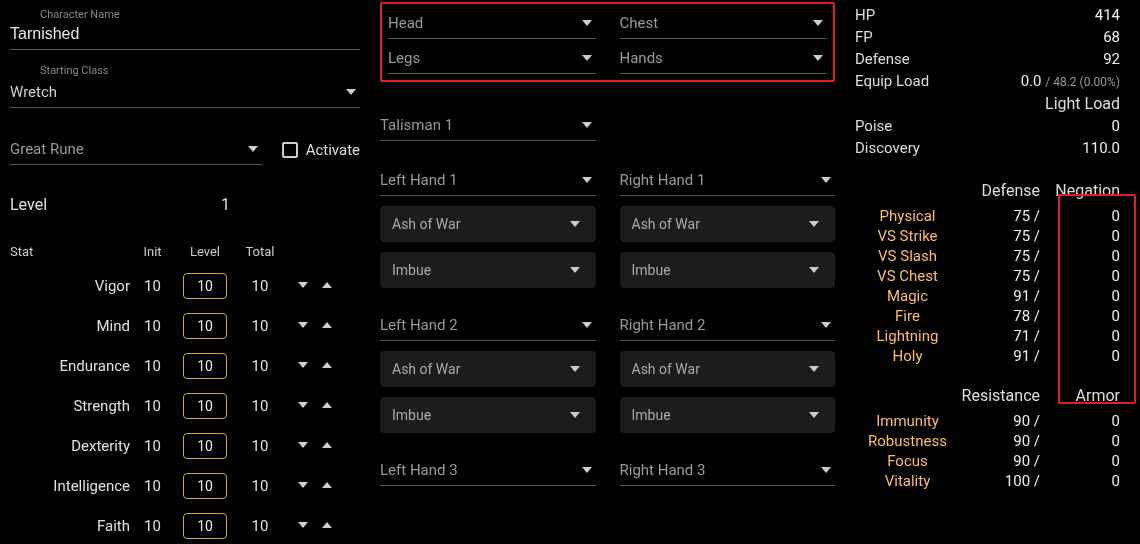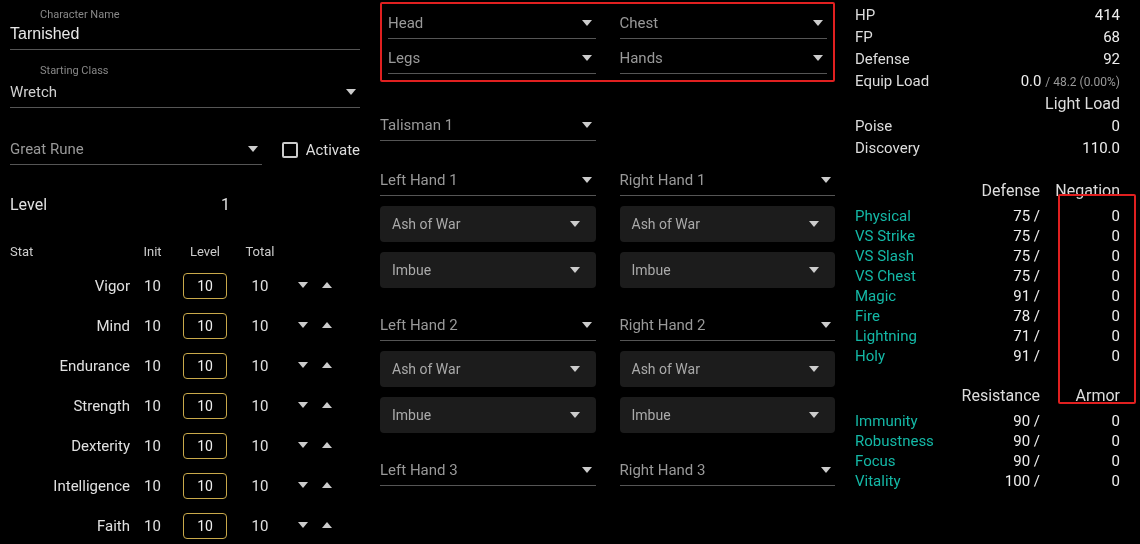--- a/index.html
+++ b/index.html
@@ -88,21 +88,21 @@
 
   .stat-line { display: flex; justify-content: space-between; font-size: 15px; padding: 2px 0; }
   .stat-line .lbl { color: #ddd; }
   .stat-line .val { color: #eee; }
   .light-load { text-align: right; font-size: 16px; color: #ddd; padding: 2px 0; }
 
   .defense-block { margin-top: 22px; }
   .th-row { display: grid; grid-template-columns: 1fr 80px 80px; font-size: 16px; color: #ddd; text-align: right; margin-bottom: 6px; }
   .th-row .first {}
   .d-row { display: grid; grid-template-columns: 1fr 80px 80px; font-size: 15px; padding: 1px 0; align-items: center; }
-  .d-row .dlbl { color: #14b8a6; }
+  .d-row .dlbl { color: #fdba74; text-align: center; }
   .d-row .dval, .d-row .dneg { text-align: right; color: #eee; }
   .neg-box-overlay {
     position: absolute;
     border: 2px solid #e02020;
     border-radius: 2px;
     pointer-events: none;
   }
   .col-right { position: relative; }
 
   .resist-block { margin-top: 20px; }

